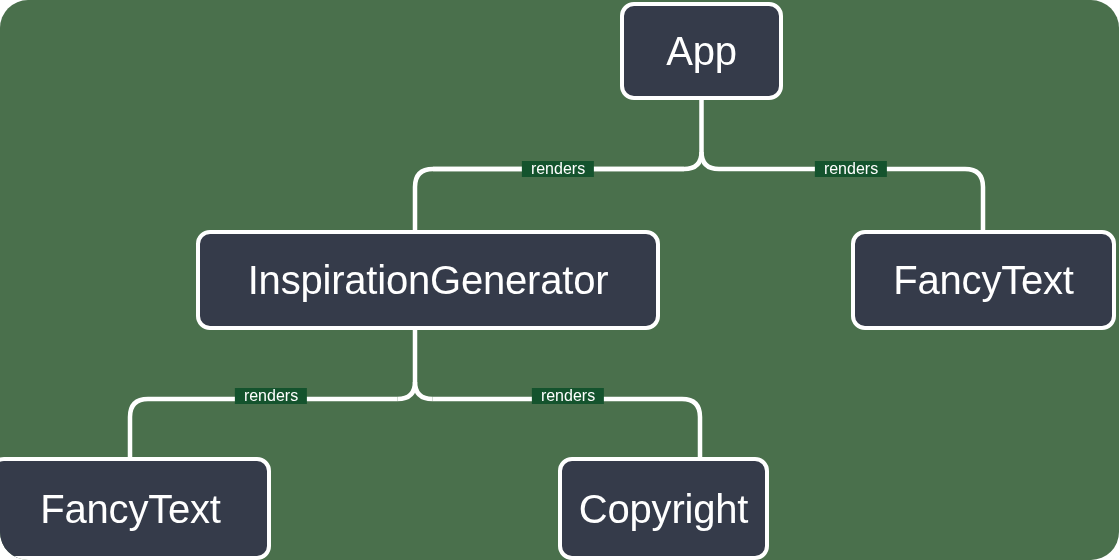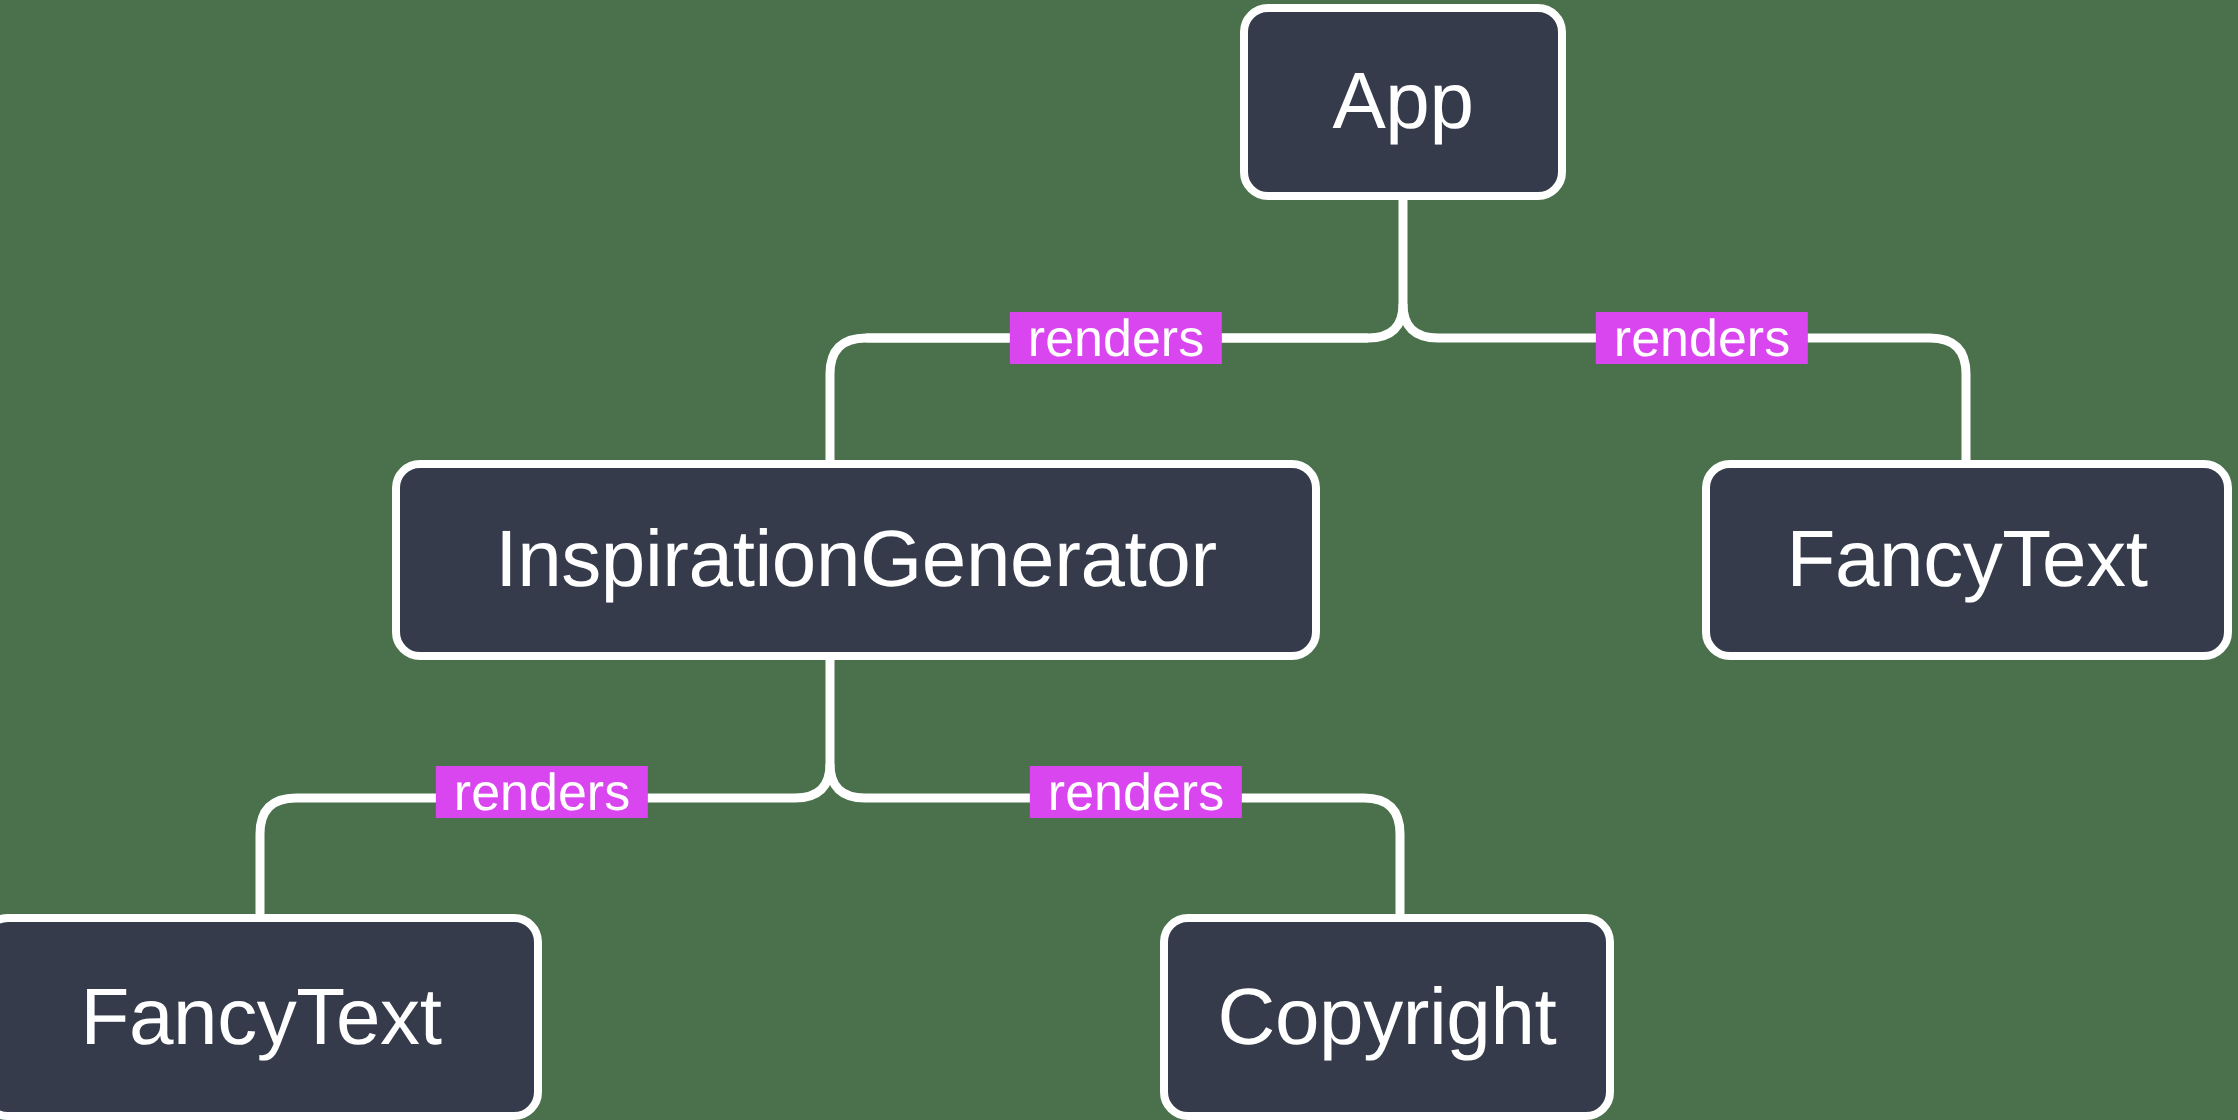--- a/index.html
+++ b/index.html
@@ -10,20 +10,21 @@
     background: #ffffff;
     font-family: "Liberation Sans", sans-serif;
   }
 
   #diagram-canvas {
     position: relative;
     width: 1119px;
     height: 560px;
     overflow: hidden;
     background: #4a704c;
+    border-radius: 28px;
   }
 
   #connector-layer {
     position: absolute;
     left: 0;
     top: 0;
     width: 1119px;
     height: 560px;
   }
 
@@ -46,36 +47,36 @@
     font-weight: 400;
     letter-spacing: -0.2px;
     line-height: 1;
     white-space: nowrap;
   }
 
   .edge-label {
     position: absolute;
     color: #ffffff;
     font-family: "Liberation Sans", sans-serif;
-    font-size: 26px;
+    font-size: 16px;
     font-weight: 500;
     line-height: 1;
     white-space: nowrap;
     transform: translate(-50%, -50%);
-    background: #d946ef;
+    background: #14532d;
     padding: 0 9px;
     z-index: 2;
   }
 
   
   #node-app          { left: 620px; top: 2px;   width: 163px; height: 98px; }
   #node-inspiration  { left: 196px; top: 230px; width: 464px; height: 100px; text-align: right; }
   #node-fancytext-r  { left: 851px; top: 230px; width: 265px; height: 100px; }
   #node-fancytext-b  { left: -10px; top: 457px; width: 281px; height: 103px; }
-  #node-copyright    { left: 580px; top: 457px; width: 227px; height: 103px; }
+  #node-copyright    { left: 558px; top: 457px; width: 211px; height: 103px; }
 </style>
 </head>
 <body>
 
 <div id="diagram-canvas">
 
   <svg id="connector-layer" viewBox="0 0 1119 560" width="1119" height="560" aria-hidden="true">
     <g fill="none" stroke="#ffffff" stroke-width="4.5" stroke-linecap="butt">
 
       <path d="M 701.5 100 L 701.5 152"></path>

